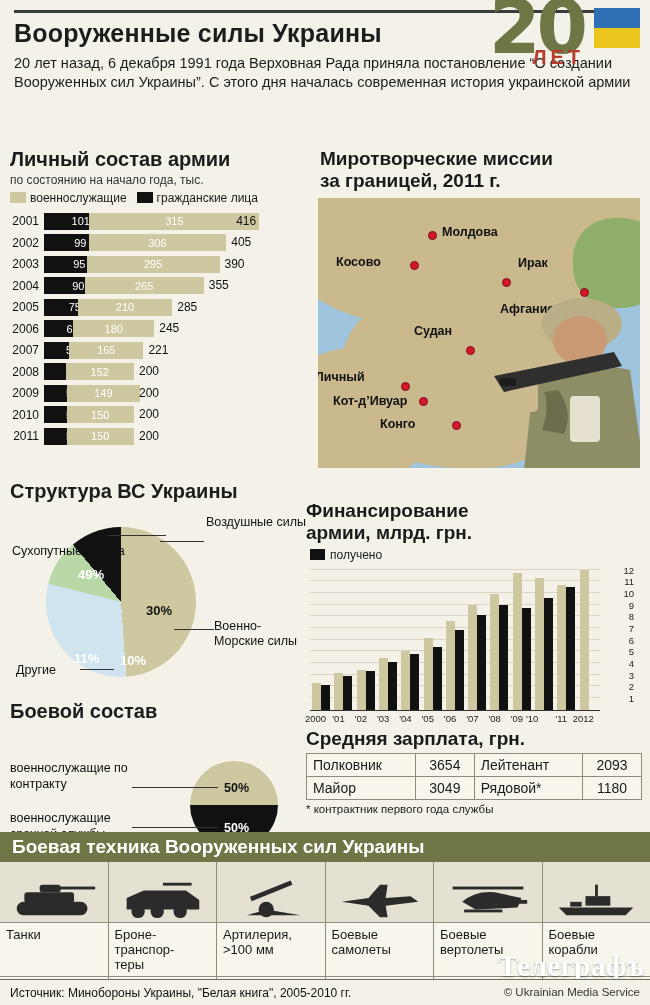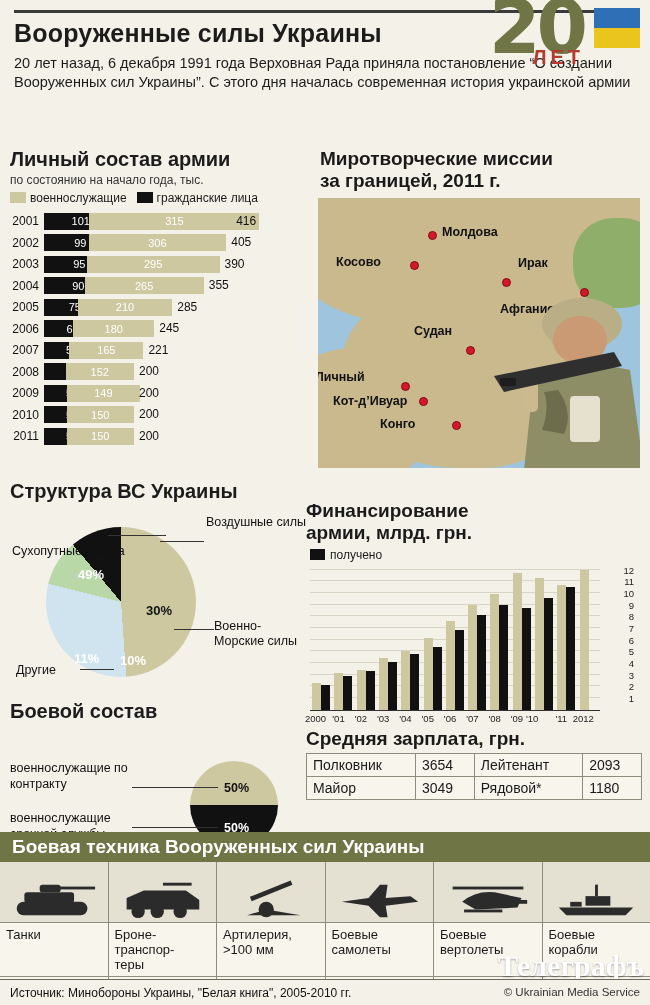--- a/index.html
+++ b/index.html
@@ -114,21 +114,21 @@
     background:linear-gradient(#cdc8a0 50%, #111 50%);
   }
   .ctext { position:absolute; font-size:12.5px; line-height:1.25; color:#111; }
   .cpct { position:absolute; font-size:12.5px; font-weight:bold; }
 
   
   .salary { position:absolute; left:300px; top:728px; width:348px; }
   .salh { font-size:19px; font-weight:bold; margin:0 0 3px 6px; }
   table.sal { width:336px; margin-left:6px; border-collapse:collapse; font-size:14px; }
   table.sal td { border:1px solid #8d8d7e; padding:3px 6px; background:#f7f5ec; }
-  table.sal td.num { text-align:left; }
+  table.sal td.num { text-align:center; }
   .salnote { font-size:11.5px; margin:3px 0 0 6px; }
 
   
   .equip { position:absolute; left:0; top:832px; width:650px; }
   .equiph {
     background:#6f7544; color:#fff; font-size:19px; font-weight:bold;
     padding:4px 12px; margin:0;
   }
   .eqgrid { display:flex; width:650px; }
   .eqcell { flex:1; border-right:1px solid #8d8d7e; }
@@ -480,20 +480,21 @@
           <td class="num">2093</td>
         </tr>
         <tr>
           <td>Майор</td>
           <td class="num">3049</td>
           <td>Рядовой*</td>
           <td class="num">1180</td>
         </tr>
       </tbody>
     </table>
+    <div class="salnote">* контрактник первого года службы</div>
   </div>
 
   <div class="equip">
     <h2 class="equiph">Боевая техника Вооруженных сил Украины</h2>
     <div class="eqgrid" id="eq-grid">
         <div class="eqcell">
           <div class="eqpic">
             <svg viewBox="0 0 90 46" width="86" height="46">
               <rect x="6" y="26" width="74" height="14" rx="7" fill="#2b2b2b"></rect>
               <rect x="14" y="16" width="52" height="11" rx="3" fill="#2b2b2b"></rect>

